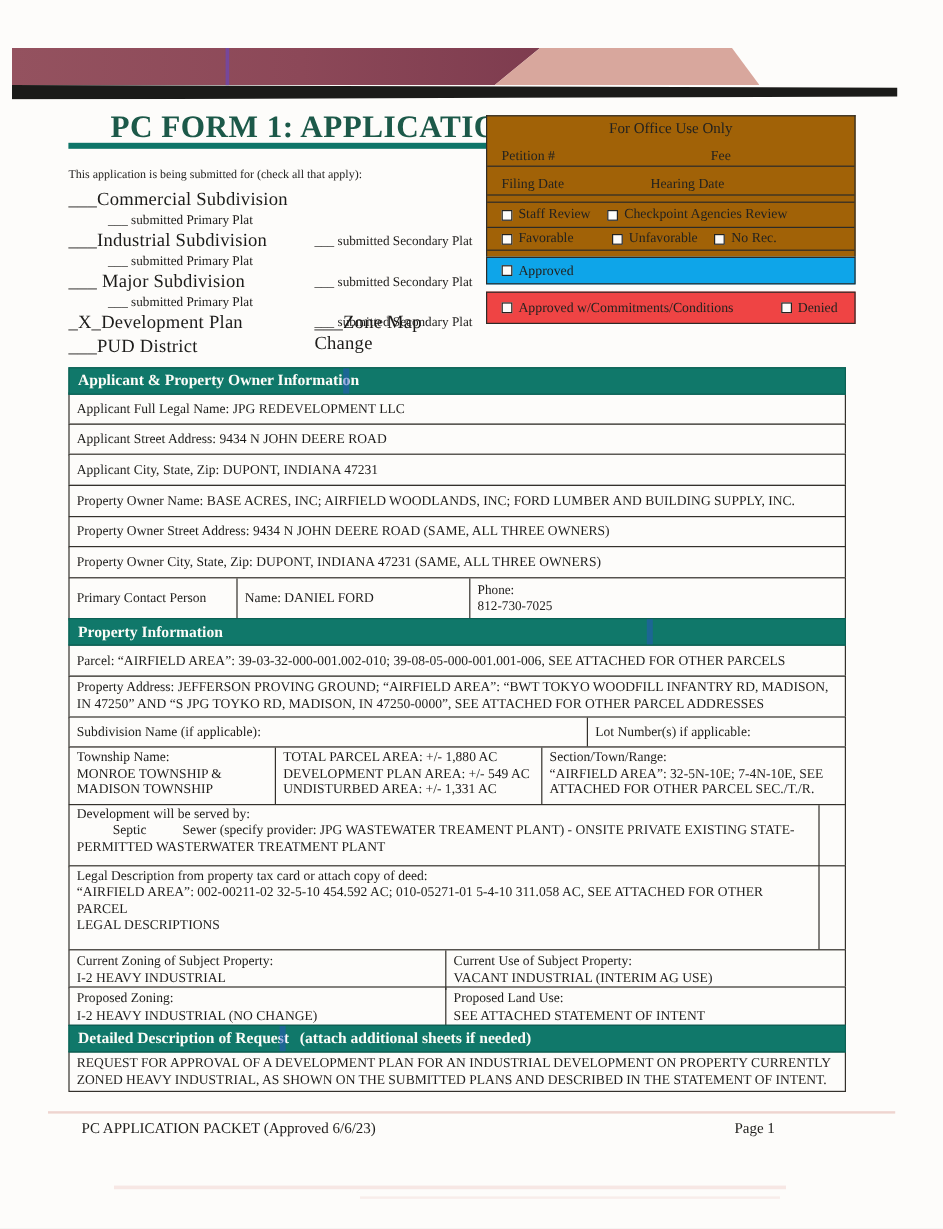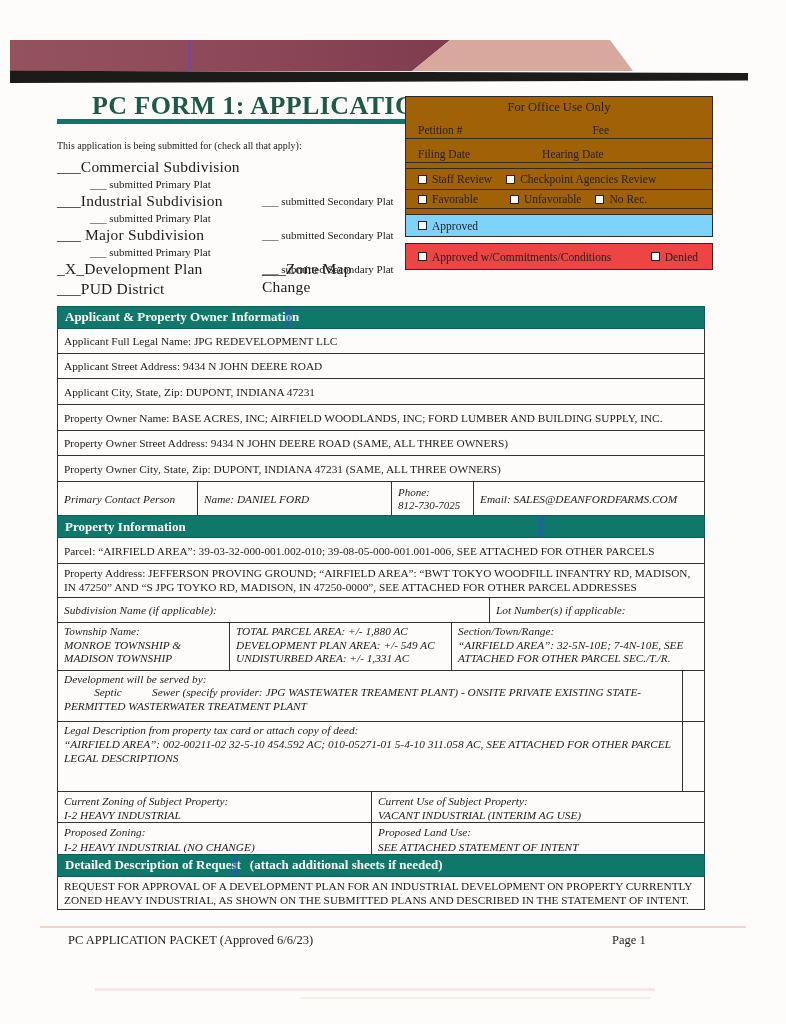--- a/index.html
+++ b/index.html
@@ -48,21 +48,21 @@
   .ob-title { text-align: center; font-size: 12.5px; padding: 3px 0 2px; }
   .ob-row { display: flex; align-items: flex-end; border-bottom: 1.5px solid #2c2b28; padding: 0 8px 2px 12px; }
   .ob-row.r1 { height: 22px; }
   .ob-row.r2 { height: 24px; }
   .ob-spacer { height: 6px; border-bottom: 1.4px solid #2c2b28; }
   .ob-row.r3 { height: 21px; align-items: center; padding-bottom: 0; }
   .ob-row.r4 { height: 19px; align-items: center; padding-bottom: 0; border-bottom: 1.4px solid #2c2b28; }
   .ob-gap { height: 5px; }
   .ob-approved {
     border: 1.6px solid #2c2b28; height: 23px; display: flex; align-items: center;
-    padding-left: 12px; background: #7dd3fc;
+    padding-left: 12px; background: #0ea5e9;
   }
   .ob-final {
     margin-top: 6px; border: 1.6px solid #2c2b28; height: 27px; display: flex;
     align-items: center; padding: 0 14px 0 12px; background: #ef4444;
   }
   .fill { flex: 1 1 auto; }
   .cb {
     display: inline-block; width: 9px; height: 9px; border: 1.4px solid #23221f;
     margin-right: 5px; flex: 0 0 auto; background: #fdfcfa;
   }
@@ -84,21 +84,21 @@
     font-weight: bold; font-size: 13px; display: flex; align-items: center;
     padding-left: 7px; border: 1.4px solid #0c5f54; margin-top: -1.4px;
   }
   .sec-band .streak { position: absolute; top: 0; width: 5px; height: 100%; background: rgba(44, 80, 200, 0.45); }
   .tr {
     border: 1.4px solid #34312c; margin-top: -1.4px; background: #fdfcfa;
     padding: 2px 6px;
   }
   .tr.line1 { height: 27px; display: flex; align-items: center; padding-top: 0; padding-bottom: 0; }
   .tr.nopad { padding: 0; }
-  .cellgrid { display: grid; font-style: italic; }
+  .cellgrid { display: grid; }
   .cell { padding: 2px 6px; border-left: 1.4px solid #34312c; }
   .cell:first-child { border-left: none; }
   .cell.vcenter { display: flex; align-items: center; }
   .ml { line-height: 1.22; }
   .contact-row { height: 36px; grid-template-columns: 139px 194px 82px 1fr; }
   .contact-row .cell { display: flex; flex-direction: column; justify-content: center; }
   .phone-cell { font-size: 11px; line-height: 1.2; }
   .addr-row { min-height: 36px; line-height: 1.25; padding-top: 2px; }
   .subdiv-row { height: 26px; grid-template-columns: 431px 1fr; }
   .township-row { height: 49px; grid-template-columns: 171px 222px 1fr; }
@@ -219,21 +219,20 @@
     <div class="tr line1">Property Owner Street Address: 9434 N JOHN DEERE ROAD (SAME, ALL THREE OWNERS)</div>
     <div class="tr line1">Property Owner City, State, Zip: DUPONT, INDIANA 47231 (SAME, ALL THREE OWNERS)</div>
 
     <div class="tr nopad cellgrid contact-row">
       <div class="cell">Primary Contact Person</div>
       <div class="cell">Name: DANIEL FORD</div>
       <div class="cell phone-cell">
         <span>Phone:</span>
         <span>812-730-7025</span>
       </div>
-      <div class="cell">Email: SALES@DEANFORDFARMS.COM</div>
     </div>
 
     <div class="sec-band">
       <span>Property Information</span>
       <span class="streak" style="left:481px"></span>
     </div>
 
     <div class="tr line1">Parcel: “AIRFIELD AREA”: 39-03-32-000-001.002-010; 39-08-05-000-001.001-006, SEE ATTACHED FOR OTHER PARCELS</div>
     <div class="tr addr-row">Property Address: JEFFERSON PROVING GROUND; “AIRFIELD AREA”: “BWT TOKYO WOODFILL INFANTRY RD, MADISON, IN 47250” AND “S JPG TOYKO RD, MADISON, IN 47250-0000”, SEE ATTACHED FOR OTHER PARCEL ADDRESSES</div>
 

